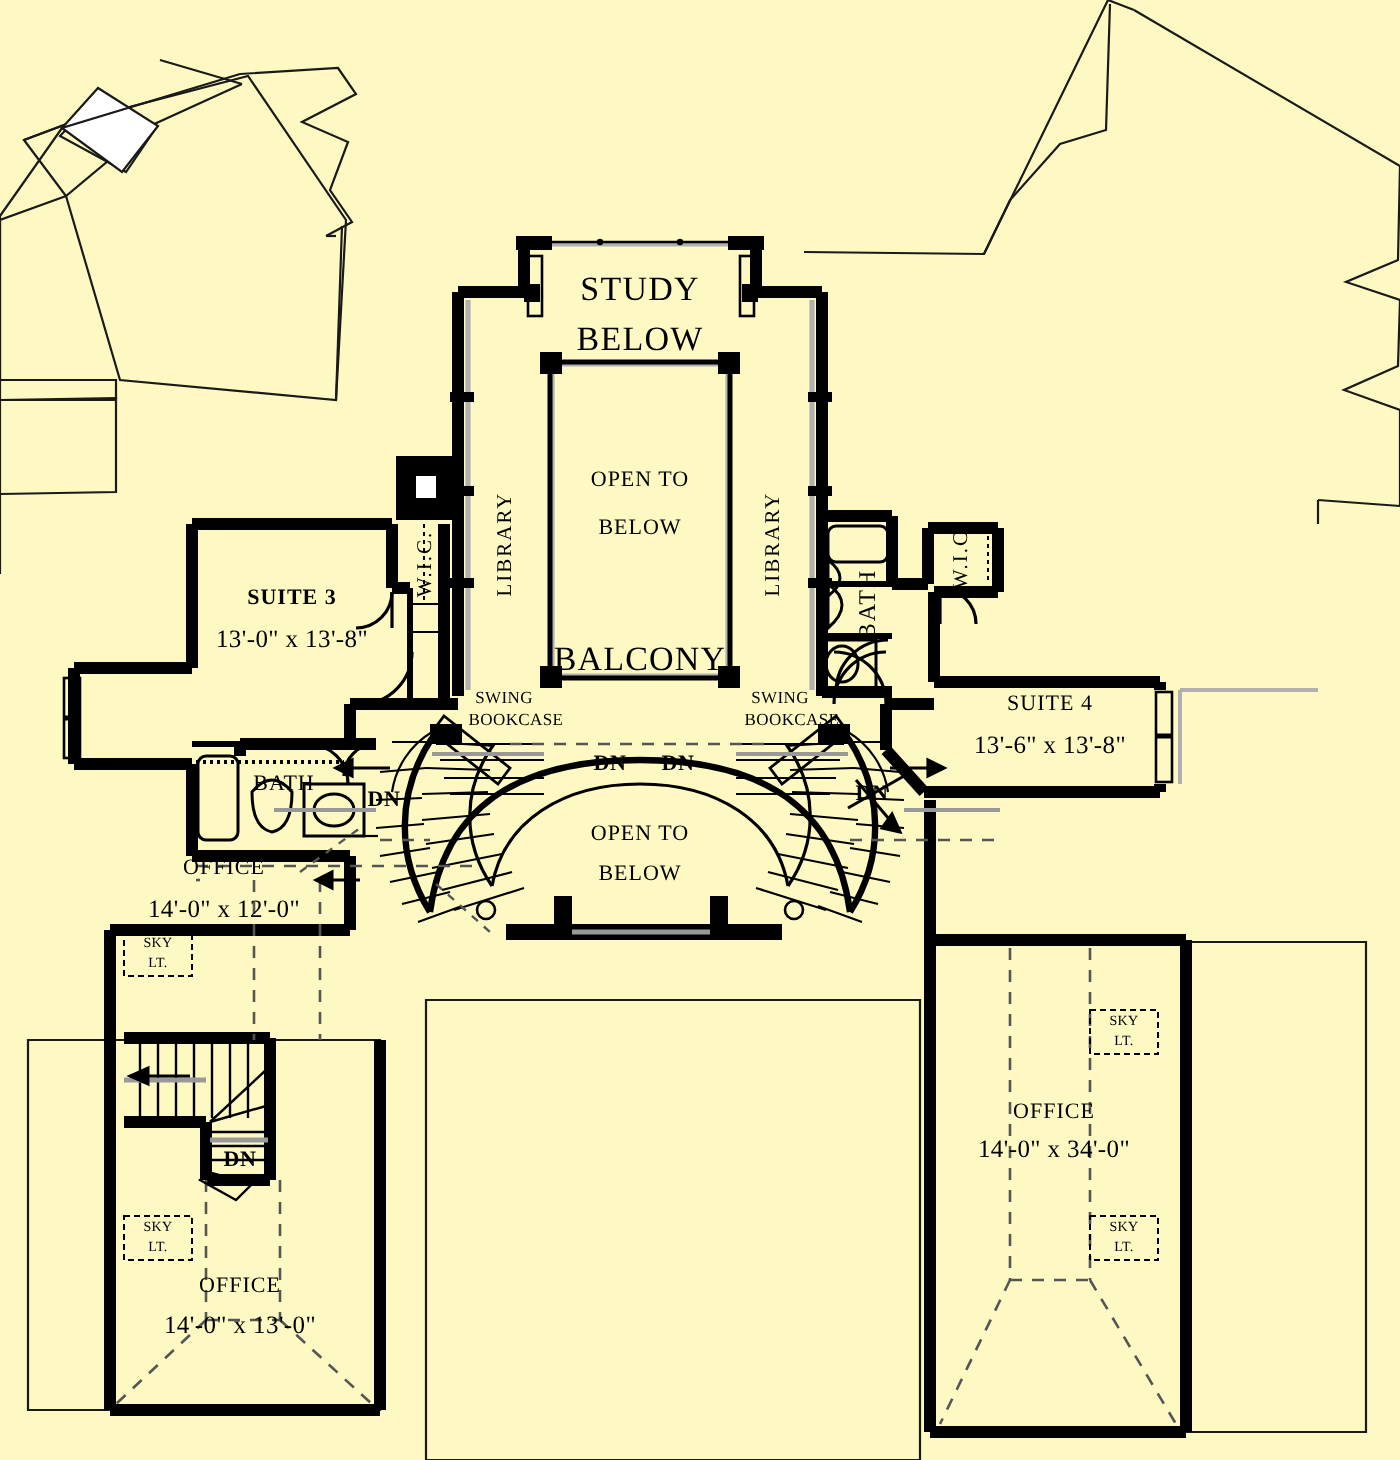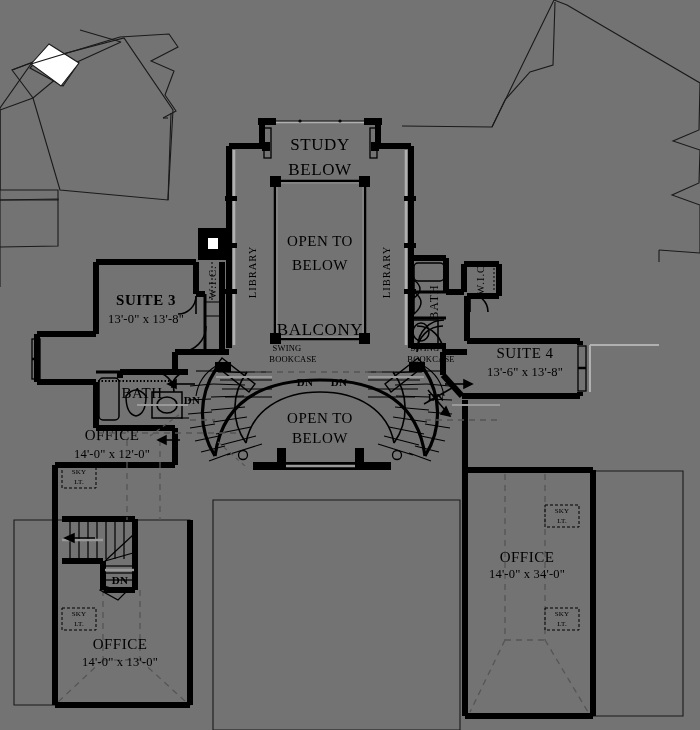--- a/index.html
+++ b/index.html
@@ -1,26 +1,26 @@
 <!DOCTYPE html>
 <html><head>
 <meta charset="utf-8">
 <style>
   html,body{margin:0;padding:0;background:#ffffff;}
   body{width:700px;height:730px;overflow:hidden;
        font-family:"Liberation Serif",serif;color:#000;}
-  #plan{position:relative;width:700px;height:730px;background:#737373;}
+  #plan{position:relative;width:700px;height:730px;background:#fef9c3;}
   svg{position:absolute;left:0;top:0;}
   .lbl{position:absolute;text-align:center;white-space:nowrap;
        font-family:"Liberation Serif",serif;color:#000;
        transform:translate(-50%,-50%);line-height:1.08;}
-  .rm      {font-size:15px;letter-spacing:.5px;}
+  .rm      {font-size:11px;letter-spacing:.5px;}
   .rm2     {font-size:17px;letter-spacing:.6px;}
   .dim     {font-size:12.5px;letter-spacing:.2px;}
-  .tiny    {font-size:8.5px;letter-spacing:.2px;margin-left:35px;}
+  .tiny    {font-size:8.5px;letter-spacing:.2px;}
   .dn      {font-size:11px;font-weight:bold;letter-spacing:.3px;}
   .vert    {writing-mode:vertical-rl;transform:translate(-50%,-50%) rotate(180deg);
             font-size:10.5px;letter-spacing:1px;}
   .vert2   {writing-mode:vertical-rl;transform:translate(-50%,-50%) rotate(180deg);
             font-size:12px;letter-spacing:1px;}
   .sky     {font-size:7px;letter-spacing:.2px;line-height:1.0;}
 </style>
 </head>
 <body>
 

